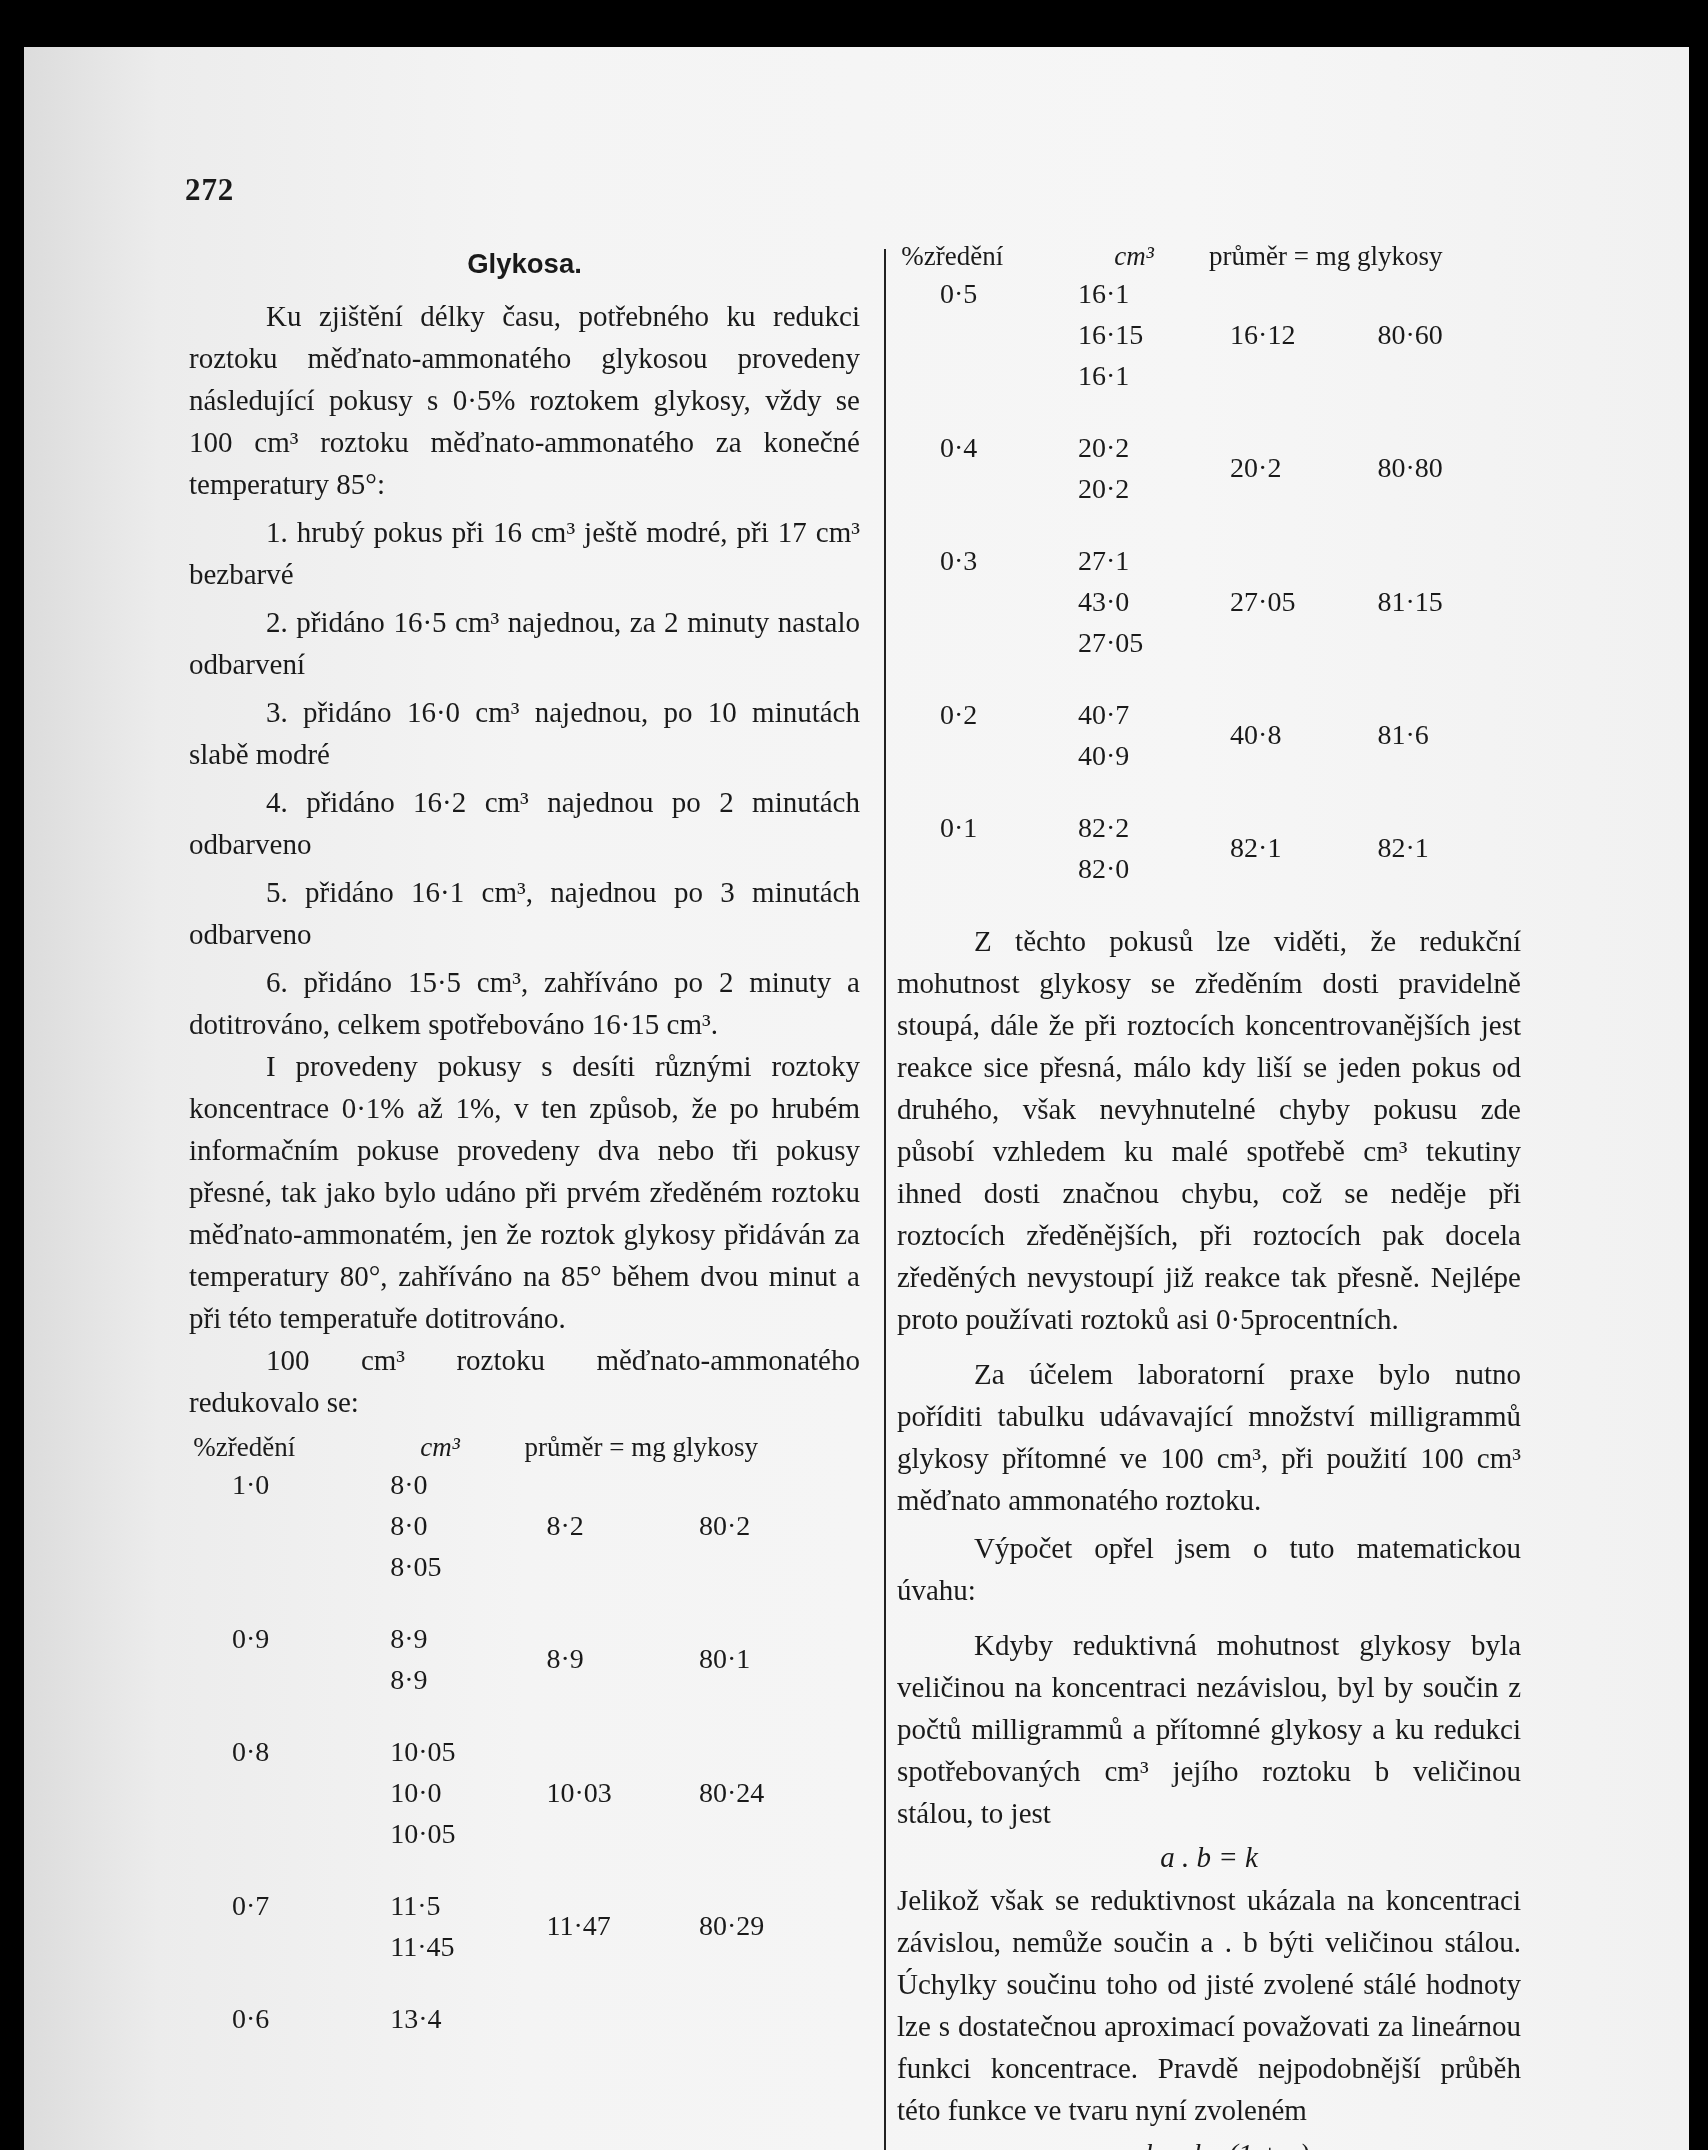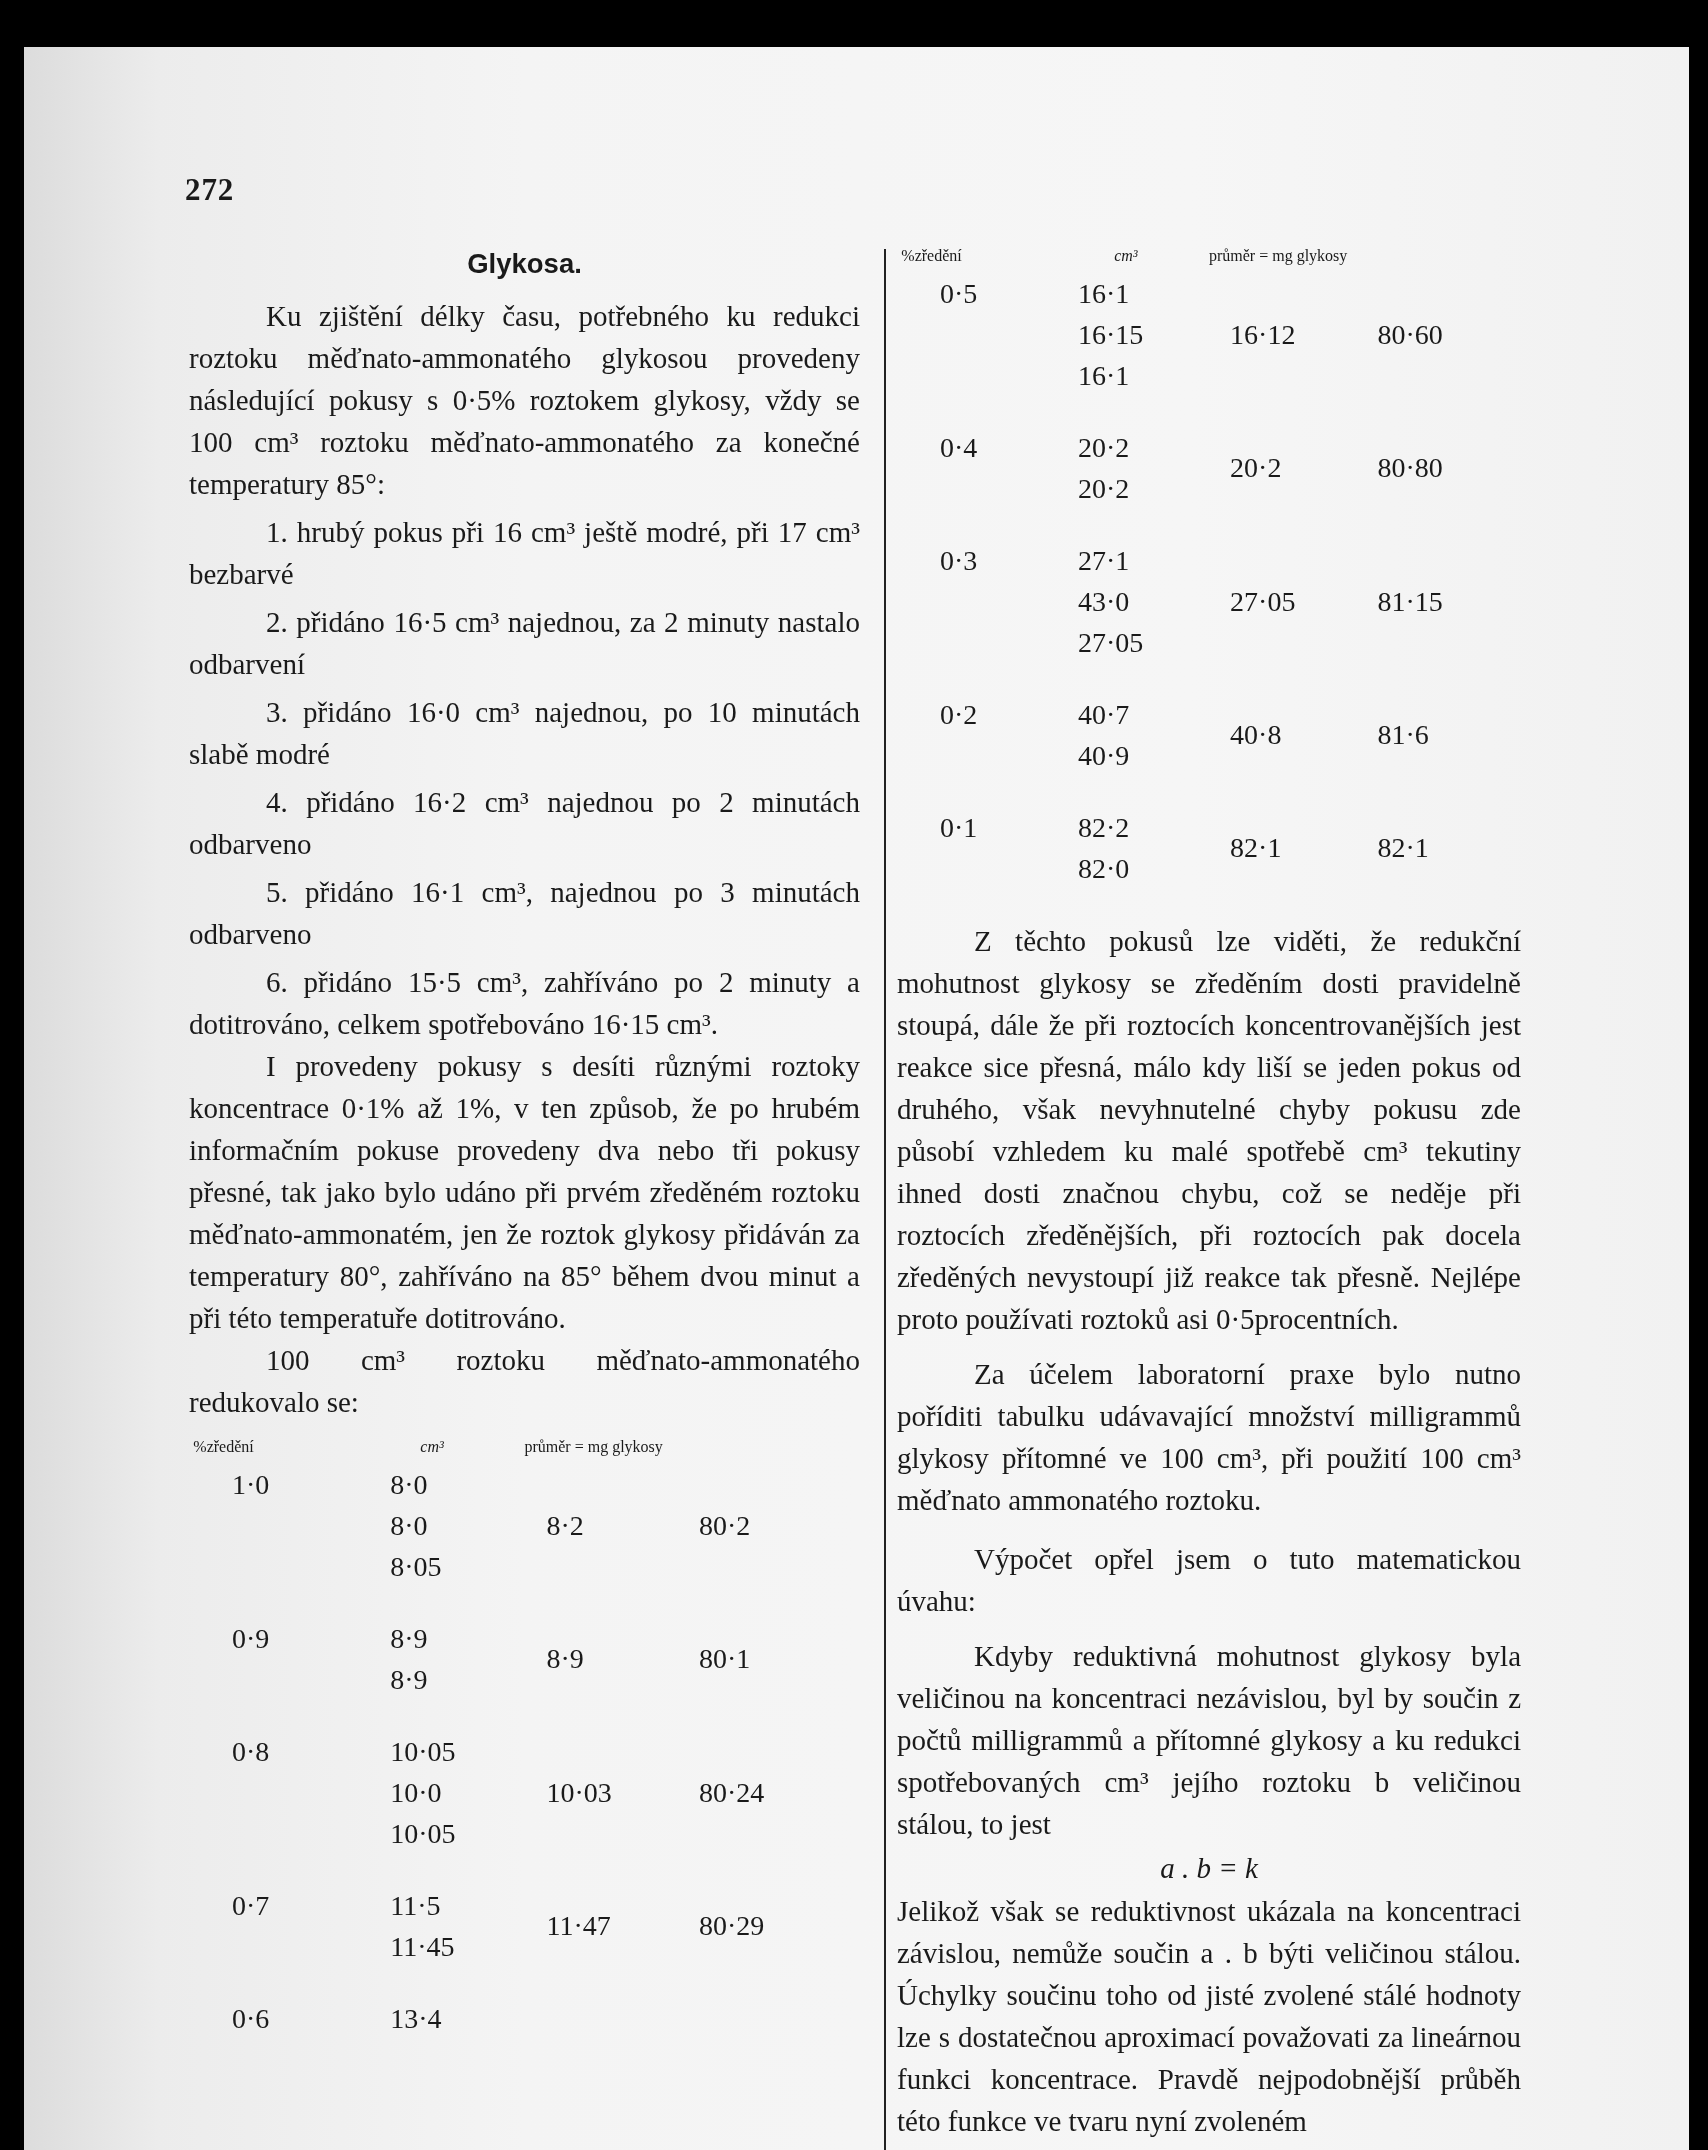--- a/index.html
+++ b/index.html
@@ -24,21 +24,21 @@
   .divider { position: absolute; left: 884px; top: 249px; width: 2.2px; height: 1979px; background: #222; }
   .title {
     text-align: center; font-family: "Liberation Sans", "DejaVu Sans", sans-serif;
     font-weight: bold; font-size: 27.5px; margin: 4.3px 0 9.5px 0;
   }
   p { margin: 0; text-align: justify; text-align-last: left; }
   p.ind { text-indent: 77px; }
   p.gap { margin-top: 6px; }
   .eq { text-align: center; font-style: italic; margin: 1.7px 0; }
   .table { width: 100%; font-size: 28px; margin-top: 7.7px; }
-  .thead { display: grid; grid-template-columns: 30% 20% 50%; font-size: 16px; line-height: 34px; font-family: Liberation Serif, serif; }
+  .thead { display: grid; grid-template-columns: 30% 20% 50%; font-size: 27px; line-height: 34px; font-family: Liberation Serif, serif; }
   .thead span:nth-child(1) { padding-left: 4.3px; }
   .thead span:nth-child(2) { padding-left: 30px; }
   .group { display: grid; grid-template-columns: 30% 22% 24% 24%; margin-bottom: 31px; align-items: center; }
   .group .c1 { align-self: start; padding-left: 43px; }
   .group .c2 { display: flex; flex-direction: column; }
   .group .c3, .group .c4 { text-align: left; }
   .group .c3 { padding-left: 8.6px; }
   .row-line { line-height: 41px; }
   .right .group { grid-template-columns: 29% 23% 25% 23%; }
 </style>
@@ -170,20 +170,20 @@
             <span class="row-line">82·2</span>
             <span class="row-line">82·0</span>
           </div>
           <div class="c3">82·1</div>
           <div class="c4">82·1</div>
         </div>
       </div>
   </div>
   <p class="ind">Z těchto pokusů lze viděti, že redukční mohutnost glykosy se zředěním dosti pravidelně stoupá, dále že při roztocích koncentrovanějších jest reakce sice přesná, málo kdy liší se jeden pokus od druhého, však nevyhnutelné chyby pokusu zde působí vzhledem ku malé spotřebě cm³ tekutiny ihned dosti značnou chybu, což se neděje při roztocích zředěnějších, při roztocích pak docela zředěných nevystoupí již reakce tak přesně. Nejlépe proto používati roztoků asi 0·5procentních.</p>
   <p class="ind gap" style="margin-top:13px">Za účelem laboratorní praxe bylo nutno poříditi tabulku udávavající množství milligrammů glykosy přítomné ve 100 cm³, při použití 100 cm³ měďnato ammonatého roztoku.</p>
-  <p class="ind gap" style="margin-top:17px">Výpočet opřel jsem o tuto matematickou úvahu:</p>
+  <p class="ind gap" style="margin-top:6px">Výpočet opřel jsem o tuto matematickou úvahu:</p>
   <p class="ind gap" style="margin-top:13px">Kdyby reduktivná mohutnost glykosy byla veličinou na koncentraci nezávislou, byl by součin z počtů milligrammů a přítomné glykosy a ku redukci spotřebovaných cm³ jejího roztoku b veličinou stálou, to jest</p>
   <div class="eq">a . b = k</div>
   <p>Jelikož však se reduktivnost ukázala na koncentraci závislou, nemůže součin a . b býti veličinou stálou. Úchylky součinu toho od jisté zvolené stálé hodnoty lze s dostatečnou aproximací považovati za lineárnou funkci koncentrace. Pravdě nejpodobnější průběh této funkce ve tvaru nyní zvoleném</p>
   <div class="eq">a . b = k . (1 + x)</div>
 
 </div>
 
 
 </body></html>

